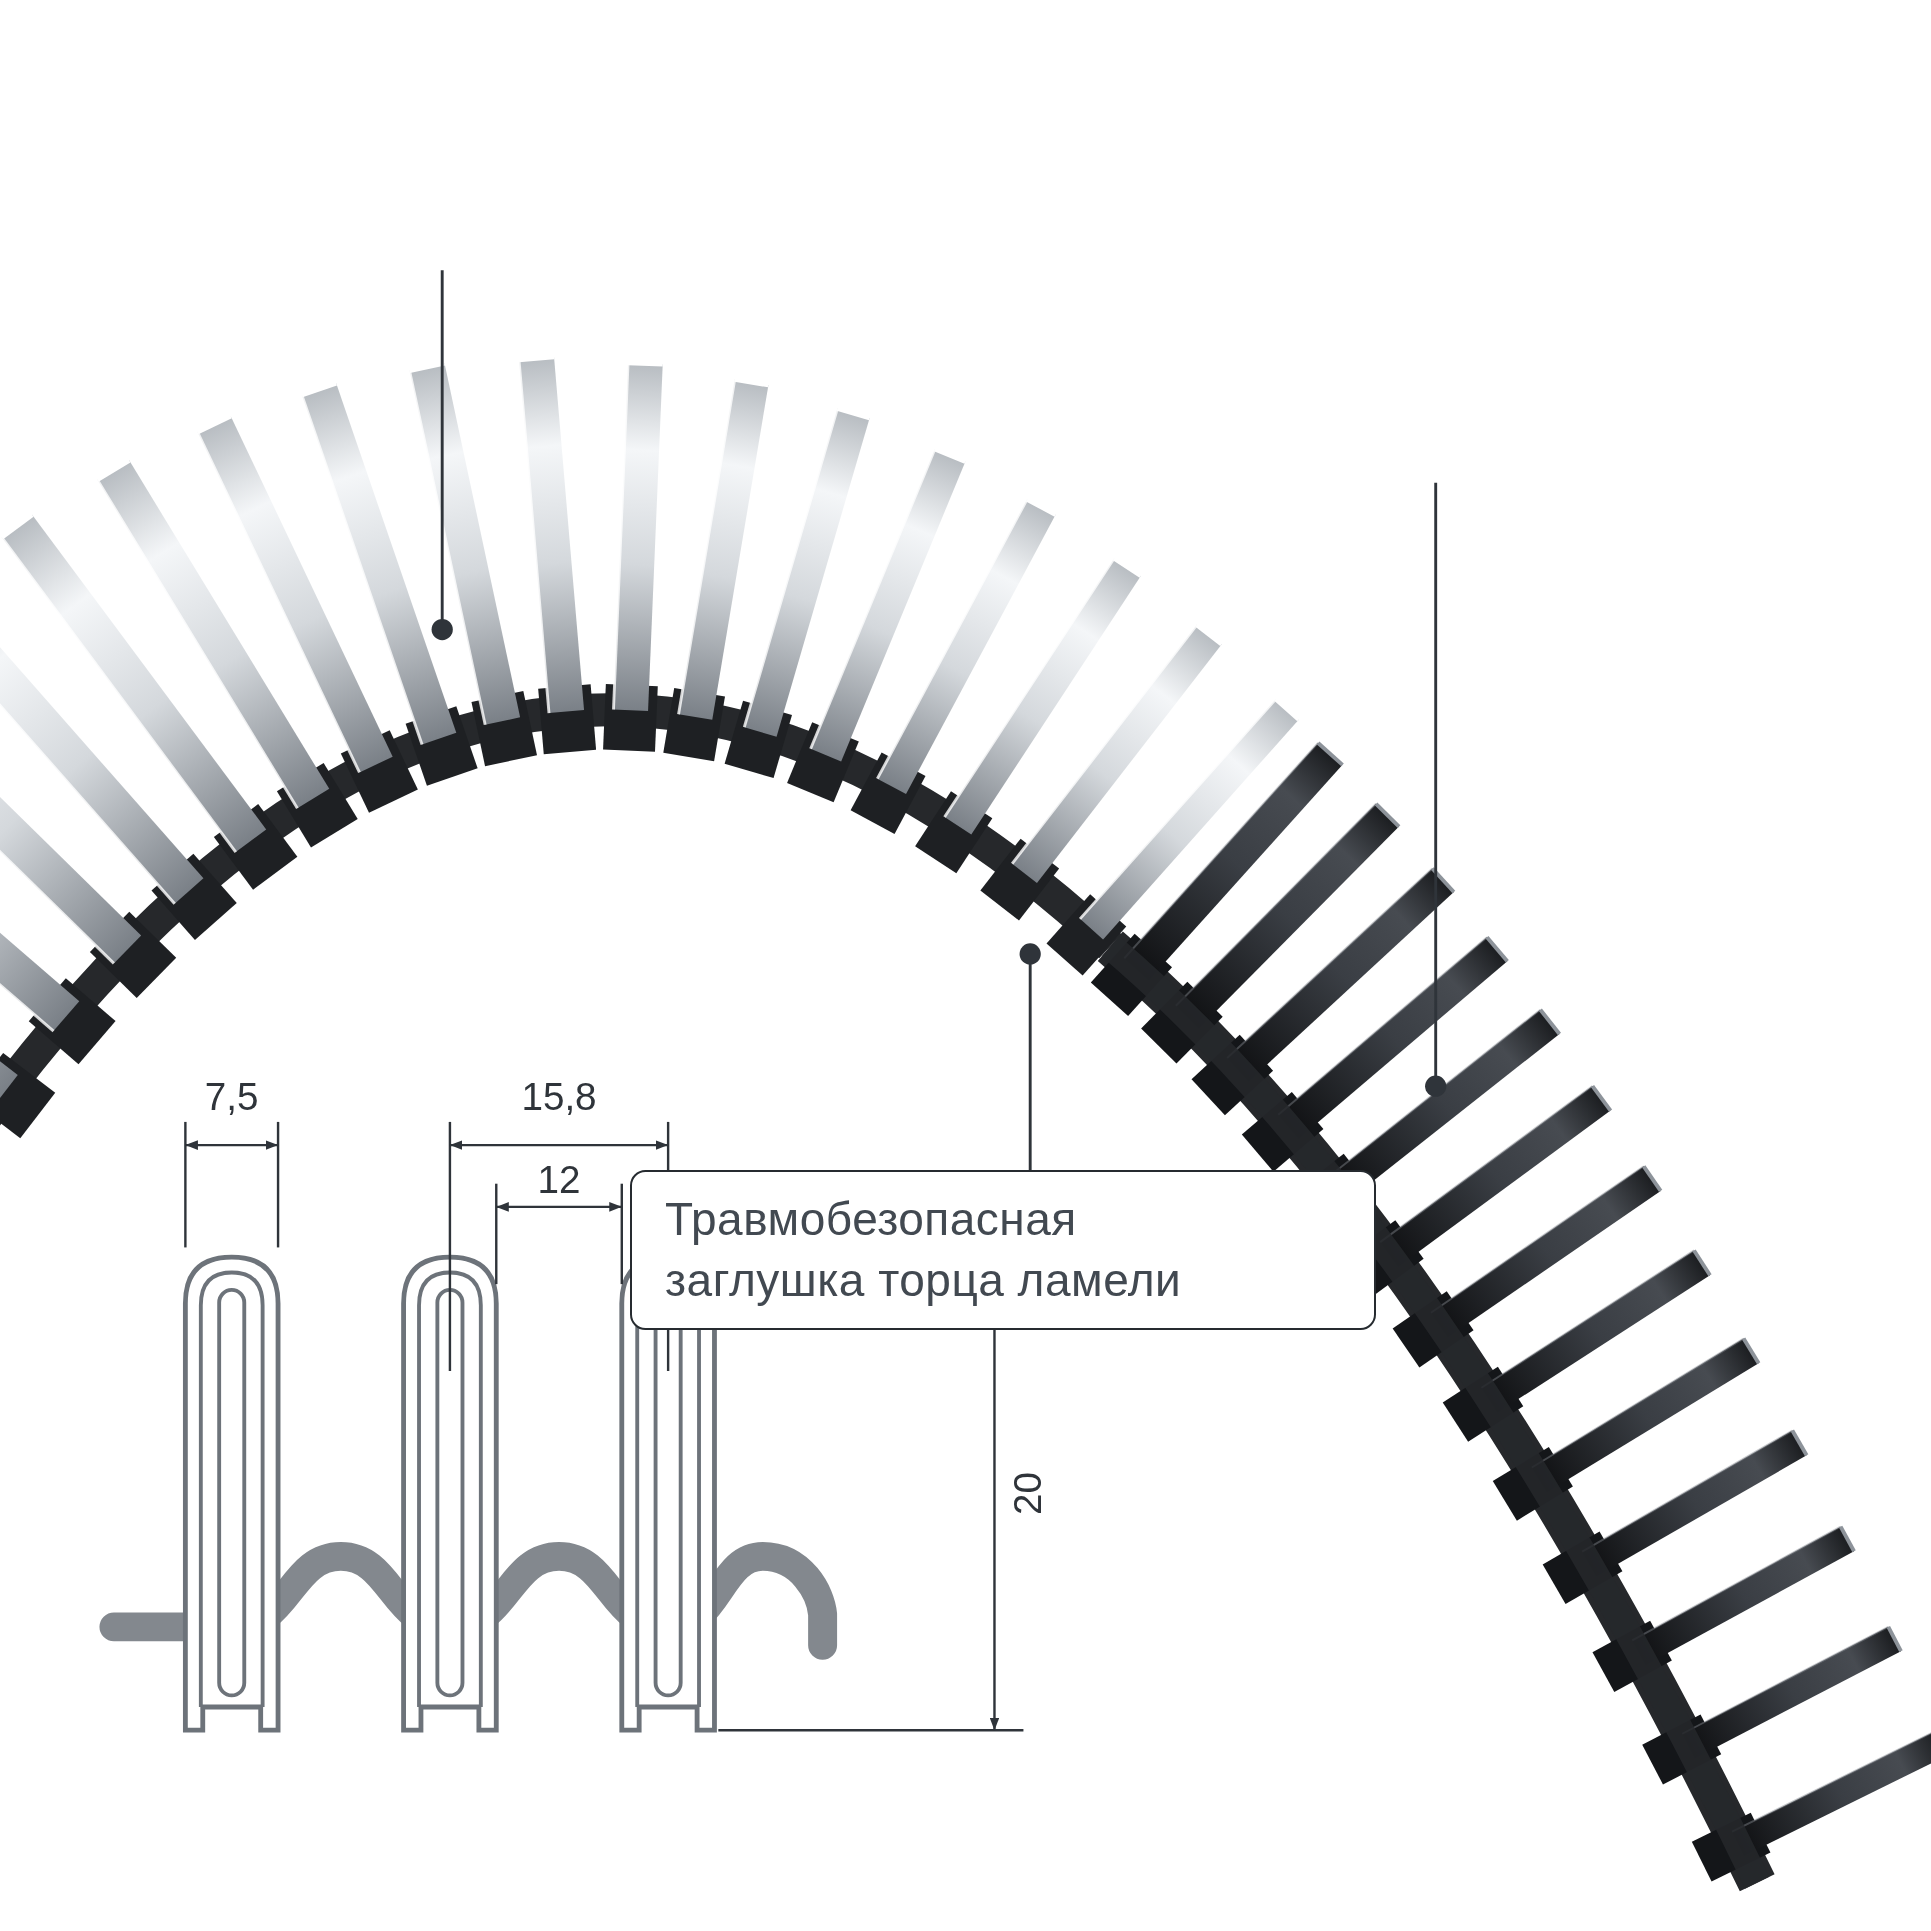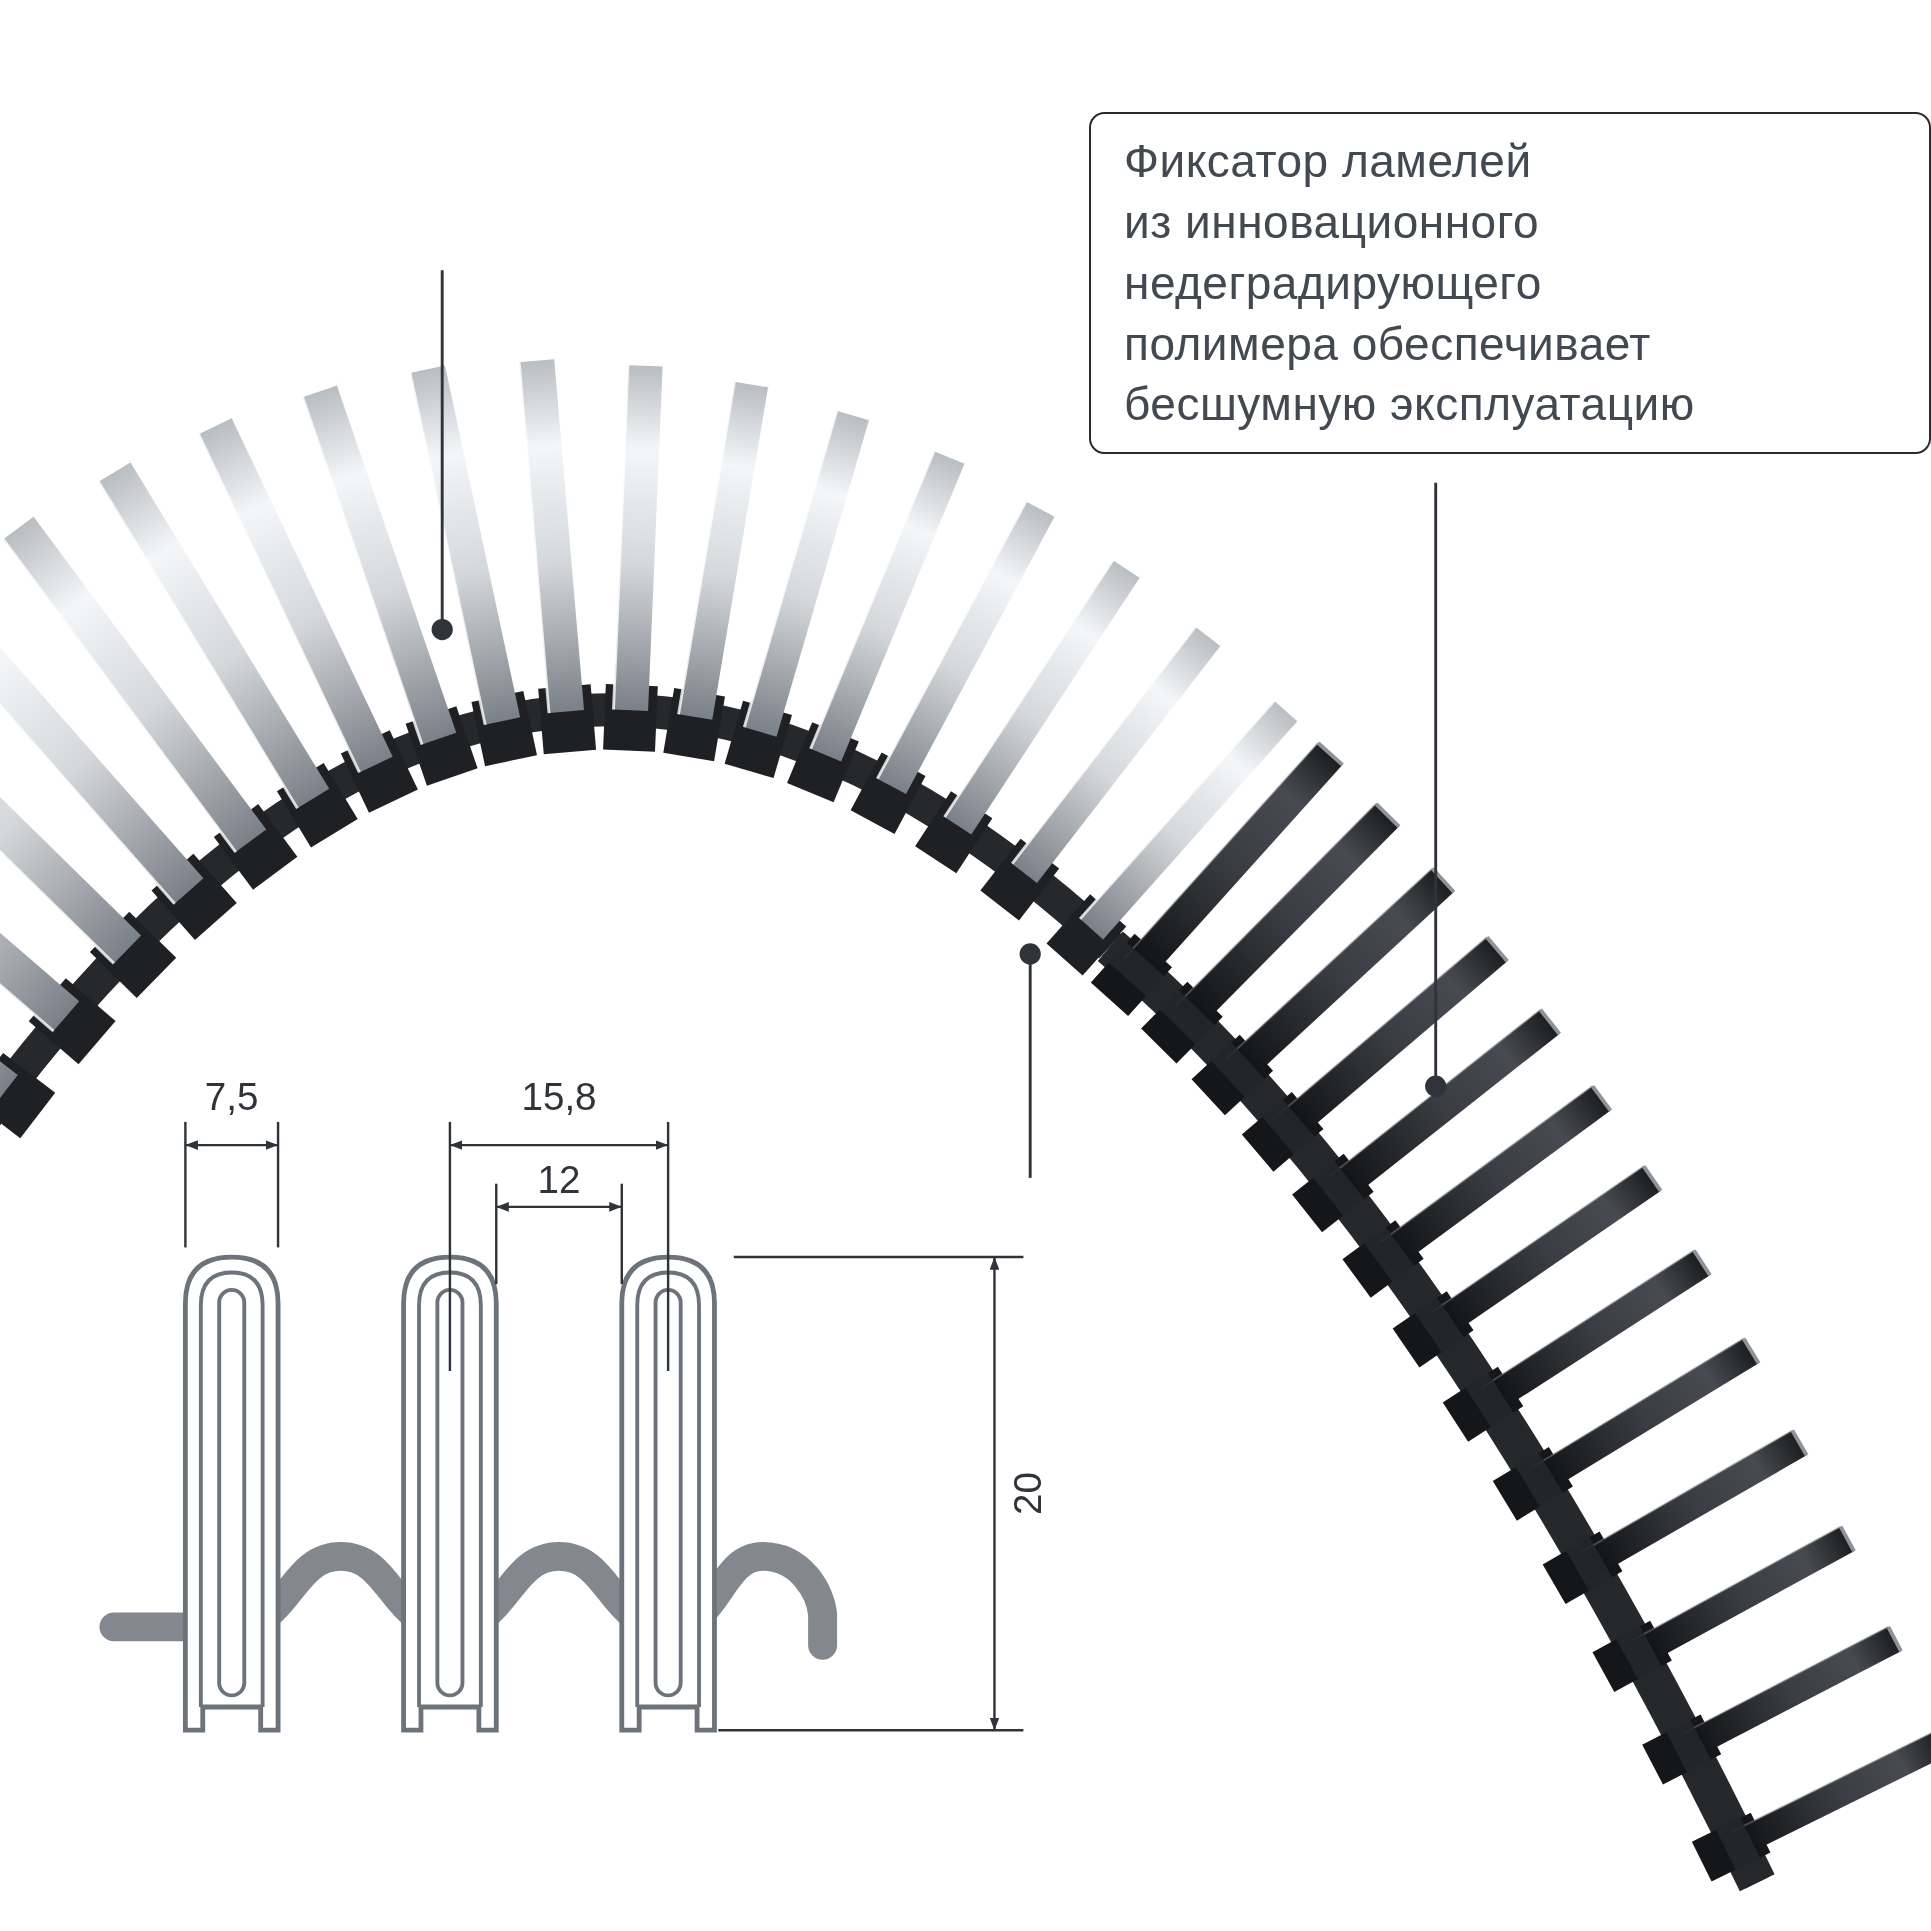--- a/index.html
+++ b/index.html
@@ -470,20 +470,17 @@
 
       <line x1="1487" y1="500" x2="1487" y2="1118" stroke="#2f343a" stroke-width="3"></line>
       <circle cx="1487" cy="1125" r="11" fill="#2f343a"></circle>
 
       <line x1="1067" y1="995" x2="1067" y2="1220" stroke="#2f343a" stroke-width="3"></line>
       <circle cx="1067" cy="988" r="11" fill="#2f343a"></circle>
     </g>
   </svg>
 
 
-  <div class="callout" style="left:1089px;top:112px;width:772px;">Фиксатор ламелей
-из инновационного
-недеградирующего
-полимера обеспечивает
-бесшумную эксплуатацию</div>
-
+
+  <div class="callout" style="left:630px;top:1170px;width:676px;">Травмобезопасная
+заглушка торца ламели</div>
 </div>
 
 
 </body></html>

